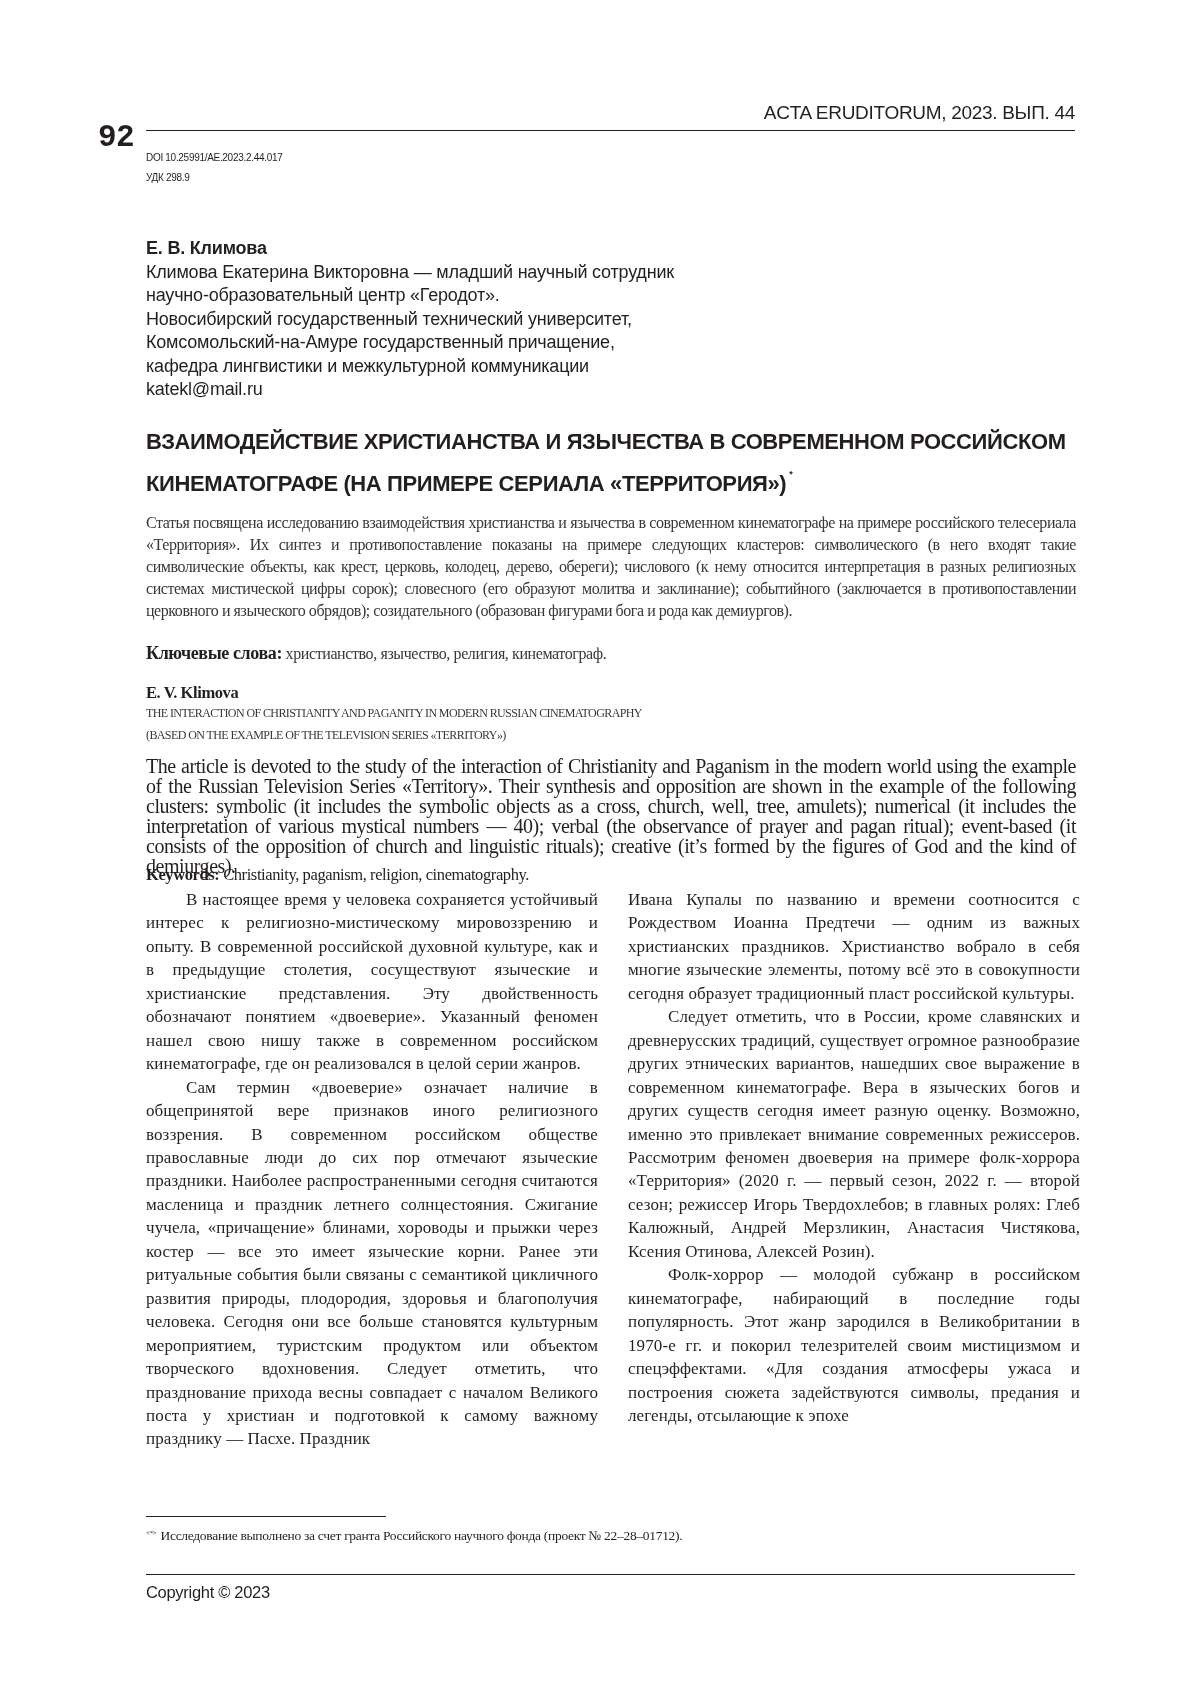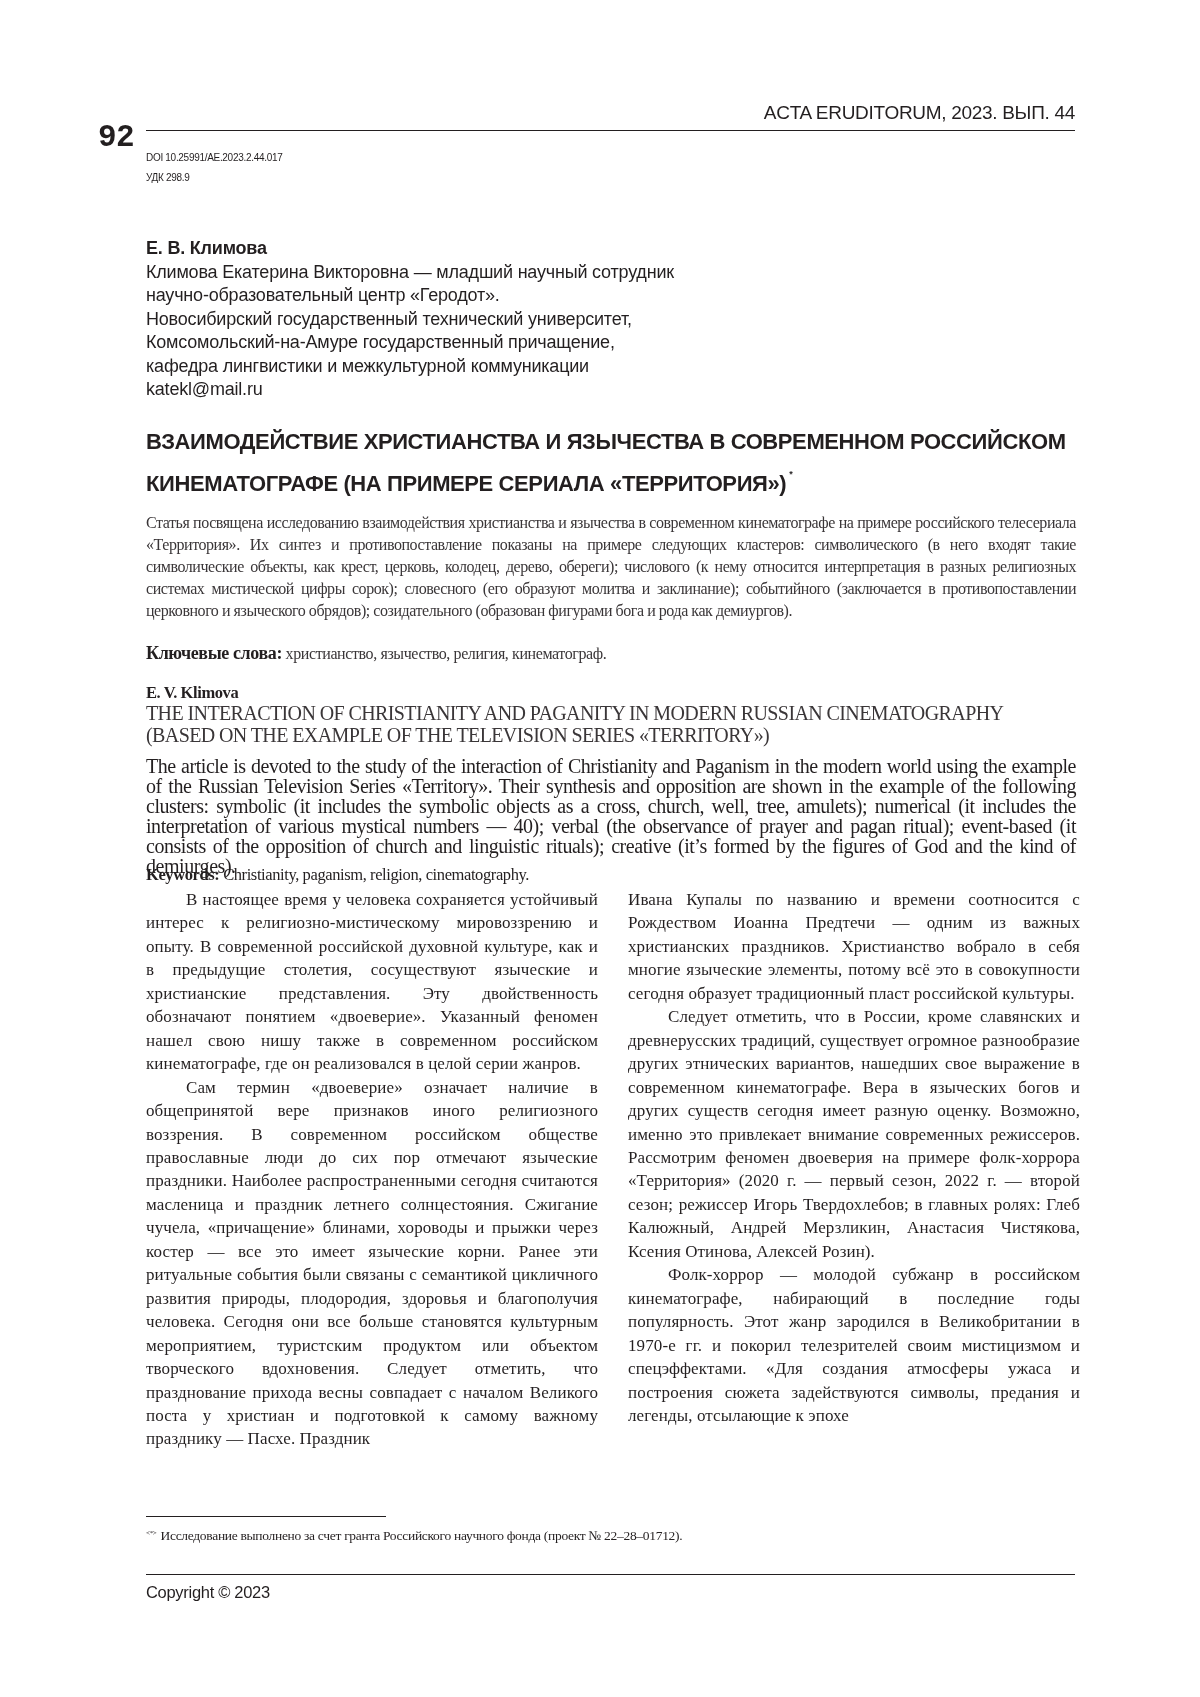--- a/index.html
+++ b/index.html
@@ -15,21 +15,21 @@
     .author-block .author-name { font-weight: bold; }
 
     .article-title { position: absolute; left: 146px; top: 425px; width: 940px; font-family: "Liberation Sans", sans-serif; font-weight: bold; font-size: 22px; line-height: 33px; letter-spacing: -0.4px; }
     .article-title sup { font-size: 9px; vertical-align: 14px; margin-left: 3px; }
 
     .abstract-ru { position: absolute; left: 146px; top: 512px; width: 930px; font-family: "Liberation Serif", serif; font-size: 16px; line-height: 22px; color: #3a3638; text-align: justify; letter-spacing: -0.45px; }
     .keywords-ru { position: absolute; left: 146px; top: 643px; width: 930px; font-family: "Liberation Serif", serif; font-size: 16px; color: #3a3638; letter-spacing: -0.4px; }
     .keywords-ru .kw-label { font-weight: bold; font-size: 18px; color: #231f20; }
 
     .en-author { position: absolute; left: 146px; top: 683px; font-family: "Liberation Serif", serif; font-weight: bold; font-size: 16.5px; letter-spacing: -0.4px; }
-    .en-title { position: absolute; left: 146px; top: 702px; width: 940px; font-family: "Liberation Serif", serif; font-size: 20px; line-height: 22px; letter-spacing: -0.6px; color: #3a3638; }
+    .en-title { position: absolute; left: 146px; top: 702px; width: 940px; font-family: "Liberation Serif", serif; font-size: 12px; line-height: 22px; letter-spacing: -0.6px; color: #3a3638; }
 
     .abstract-en { position: absolute; left: 146px; top: 756px; width: 930px; font-family: "Liberation Serif", serif; font-size: 20px; line-height: 20px; text-align: justify; letter-spacing: -0.45px; }
     .keywords-en { position: absolute; left: 146px; top: 865px; width: 930px; font-family: Liberation Serif, serif; font-size: 16.5px; letter-spacing: -0.4px; }
     .keywords-en .kw-label { font-weight: bold; }
 
     .col { position: absolute; top: 888px; width: 452px; font-family: "Liberation Serif", serif; font-size: 17px; line-height: 23.45px; text-align: justify; letter-spacing: 0.1px; color: #231f20; }
     .col.left { left: 146px; }
     .col.right { left: 628px; }
     .col p { margin: 0; text-indent: 40px; }
     .col p.cont { text-indent: 0; }

